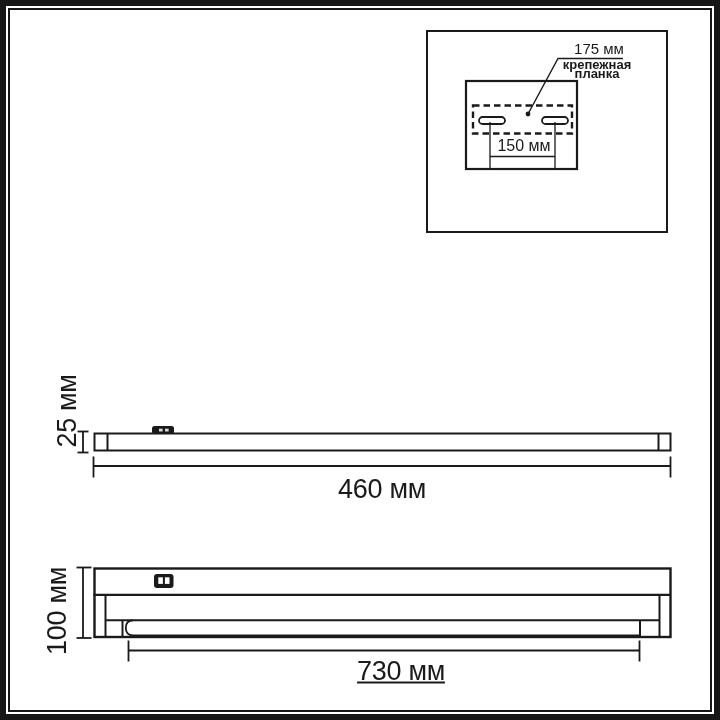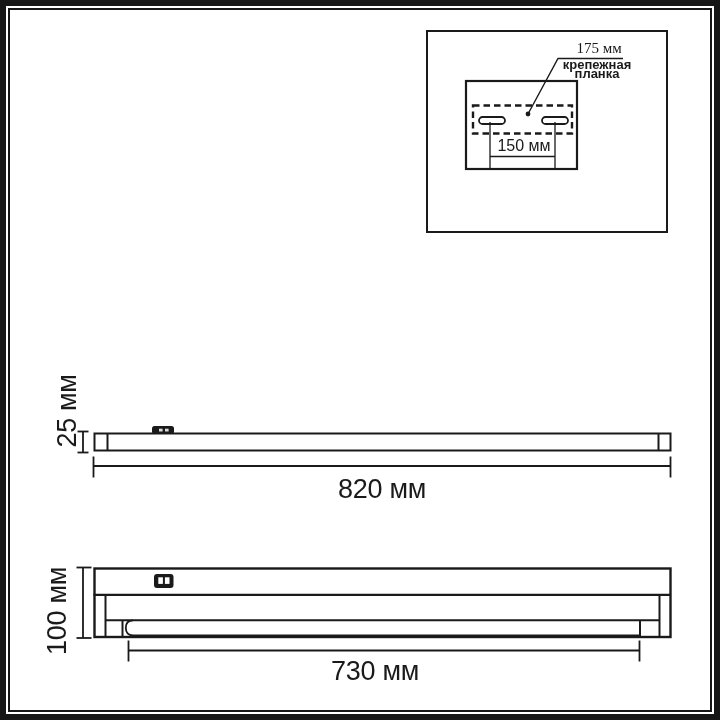--- a/index.html
+++ b/index.html
@@ -8,27 +8,27 @@
     background:#ffffff;
     font-family:"Liberation Sans","DejaVu Sans",sans-serif;
     color:#1a1a1a;
   }
   .frame-outer{position:absolute;inset:0;border:6px solid #161616;pointer-events:none;}
   .frame-inner{position:absolute;inset:8px;border:2px solid #161616;pointer-events:none;}
   svg.drawing{position:absolute;left:0;top:0;width:720px;height:720px;}
   .lbl{position:absolute;transform:translate(-50%,-50%);white-space:nowrap;text-align:center;}
   .lbl.v{transform:translate(-50%,-50%) rotate(-90deg);}
   .dim-big{font-size:27px;letter-spacing:-0.3px;}
-  .lbl-175{left:599px;top:48px;font-size:15px;font-family:Liberation Serif, serif;}
+  .lbl-175{left:599px;top:48px;font-size:15px;}
   .lbl-plate{left:597px;top:69px;font-size:13px;line-height:9px;font-weight:bold;font-stretch:condensed;}
   .lbl-150{left:524px;top:146px;font-size:16px;text-align:right;}
   .lbl-25{left:67px;top:411px;}
   .lbl-820{left:382px;top:489px;}
   .lbl-100{left:57px;top:611px;}
-  .lbl-730{left:375px;top:671px;}
+  .lbl-730{left:401px;top:671px;text-decoration:underline;}
 </style>
 </head>
 <body>
 
 <div class="frame-outer"></div>
 <div class="frame-inner"></div>
 
 <svg class="drawing" viewBox="0 0 720 720" fill="none" stroke="#1a1a1a">
 
   <g>
@@ -88,17 +88,17 @@
 
 <div class="lbl lbl-plate">
   <div>крепежная</div>
   <div>планка</div>
 </div>
 
 <div class="lbl lbl-150">150 мм</div>
 
 <div class="lbl v dim-big lbl-25">25 мм</div>
 
-<div class="lbl dim-big lbl-820">820 мм</div>
+<div class="lbl dim-big lbl-820">460 мм</div>
 
 <div class="lbl v dim-big lbl-100">100 мм</div>
 
 <div class="lbl dim-big lbl-730">730 мм</div>
 
 </body></html>

